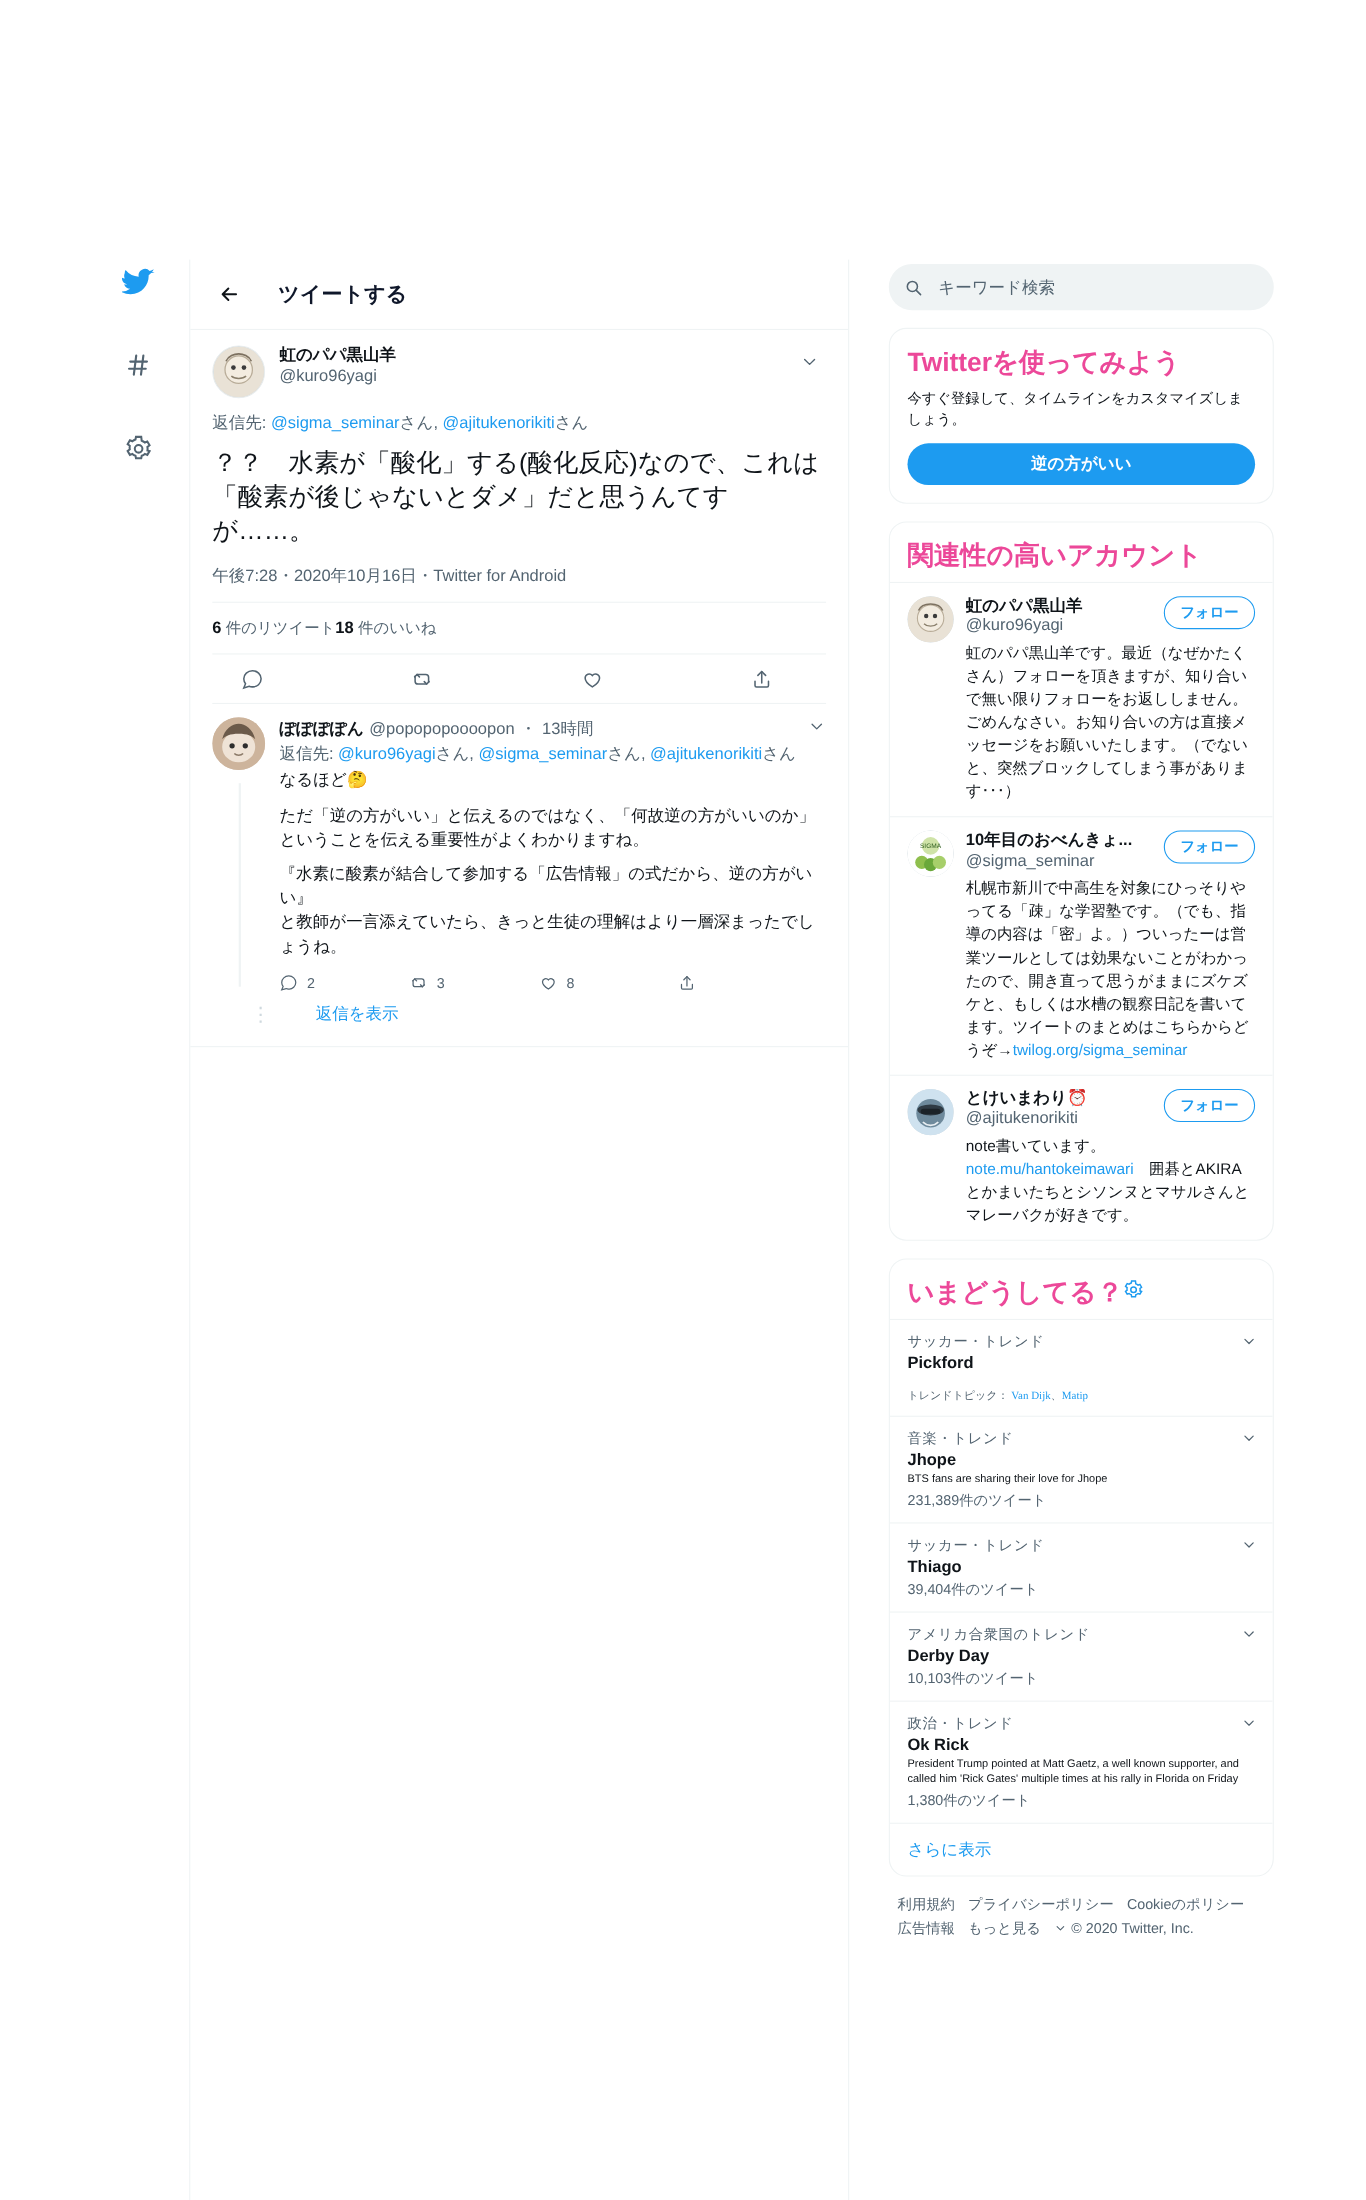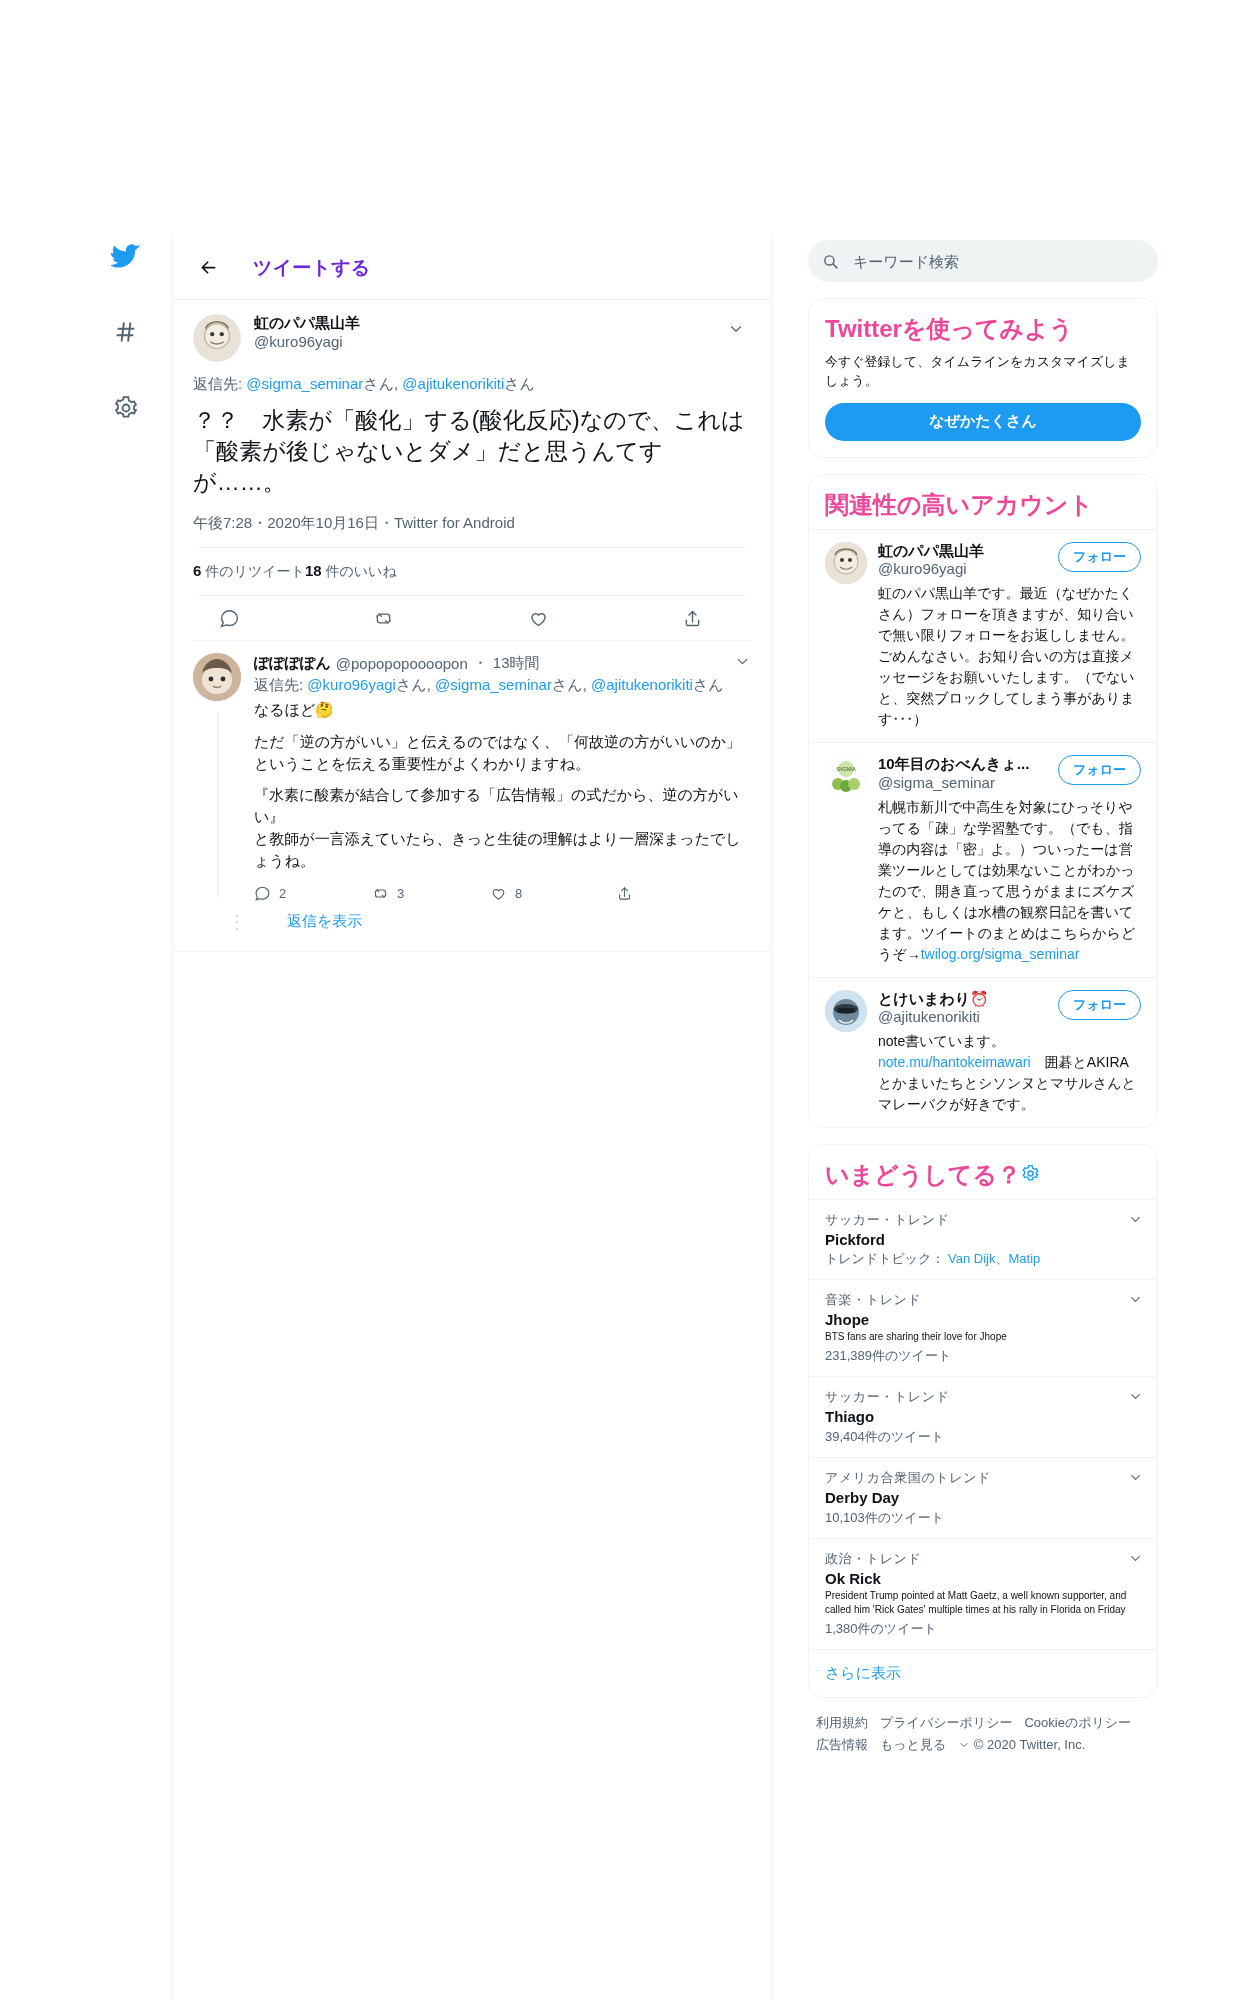--- a/index.html
+++ b/index.html
@@ -50,21 +50,21 @@
     padding: 0 18px;
     border-bottom: 1px solid #eff3f4;
   }
   .back-arrow {
     width: 34px; height: 34px;
     display: flex; align-items: center; justify-content: center;
     color: #0f1419;
     border-radius: 50%;
   }
   .center-header-title {
-    font-size: 19px; font-weight: 700; color: #6d28d9;
+    font-size: 19px; font-weight: 700; color: #0f172a;
     letter-spacing: .2px;
   }
 
   
   .tweet-main { padding: 14px 20px 0 20px; }
   .tweet-head { display: flex; align-items: flex-start; }
   .avatar {
     width: 48px; height: 48px; border-radius: 50%;
     flex: 0 0 48px; overflow: hidden; background: #cfd9de;
     border: 1px solid #e8eced;
@@ -239,21 +239,21 @@
   .trend {
     padding: 11px 16px 11px 16px;
     border-top: 1px solid #eff3f4;
     position: relative;
   }
   .trend:first-of-type { border-top: 0; }
   .trend-cat { font-size: 13px; color: #536471; letter-spacing: .6px; }
   .trend-name { font-size: 15px; font-weight: 700; color: #0f1419; margin-top: 2px; }
   .trend-desc { font-size: 10px; color: #0f1419; margin-top: 2px; line-height: 1.4; }
   .trend-count { font-size: 13px; color: #536471; margin-top: 3px; }
-  .trend-topics { font-size: 13px; color: #536471; margin-top: 2px; }
+  .trend-topics { font-size: 10px; color: #536471; margin-top: 14px; font-family: Liberation Serif, serif; }
   .trend-topics .link { color: #1d9bf0; }
   .trend-caret {
     position: absolute; right: 14px; top: 12px;
     color: #536471;
   }
   .show-more {
     padding: 14px 16px; font-size: 15px; color: #1d9bf0;
     border-top: 1px solid #eff3f4;
   }
   .footer {
@@ -455,21 +455,21 @@
             <circle cx="10.5" cy="10.5" r="6.5"></circle>
             <path d="M15.5 15.5 21 21" stroke-linecap="round"></path>
           </svg>
       </span>
       <input class="search-input" type="text" placeholder="キーワード検索" style="">
     </div>
 
     <div class="card">
       <div class="card-title">Twitterを使ってみよう</div>
       <div class="card-sub">今すぐ登録して、タイムラインをカスタマイズしましょう。</div>
-      <button class="signup-btn">なぜかたくさん</button>
+      <button class="signup-btn">逆の方がいい</button>
     </div>
 
     <div class="card">
       <div class="card-title">関連性の高いアカウント</div>
 
       <div class="acct">
         <div class="acct-av">
           <svg viewBox="0 0 42 42">
               <rect width="42" height="42" fill="#e9e2d6"></rect>
               <circle cx="21" cy="20" r="12" fill="#f3ece0" stroke="#b9ad99" stroke-width="1"></circle>

